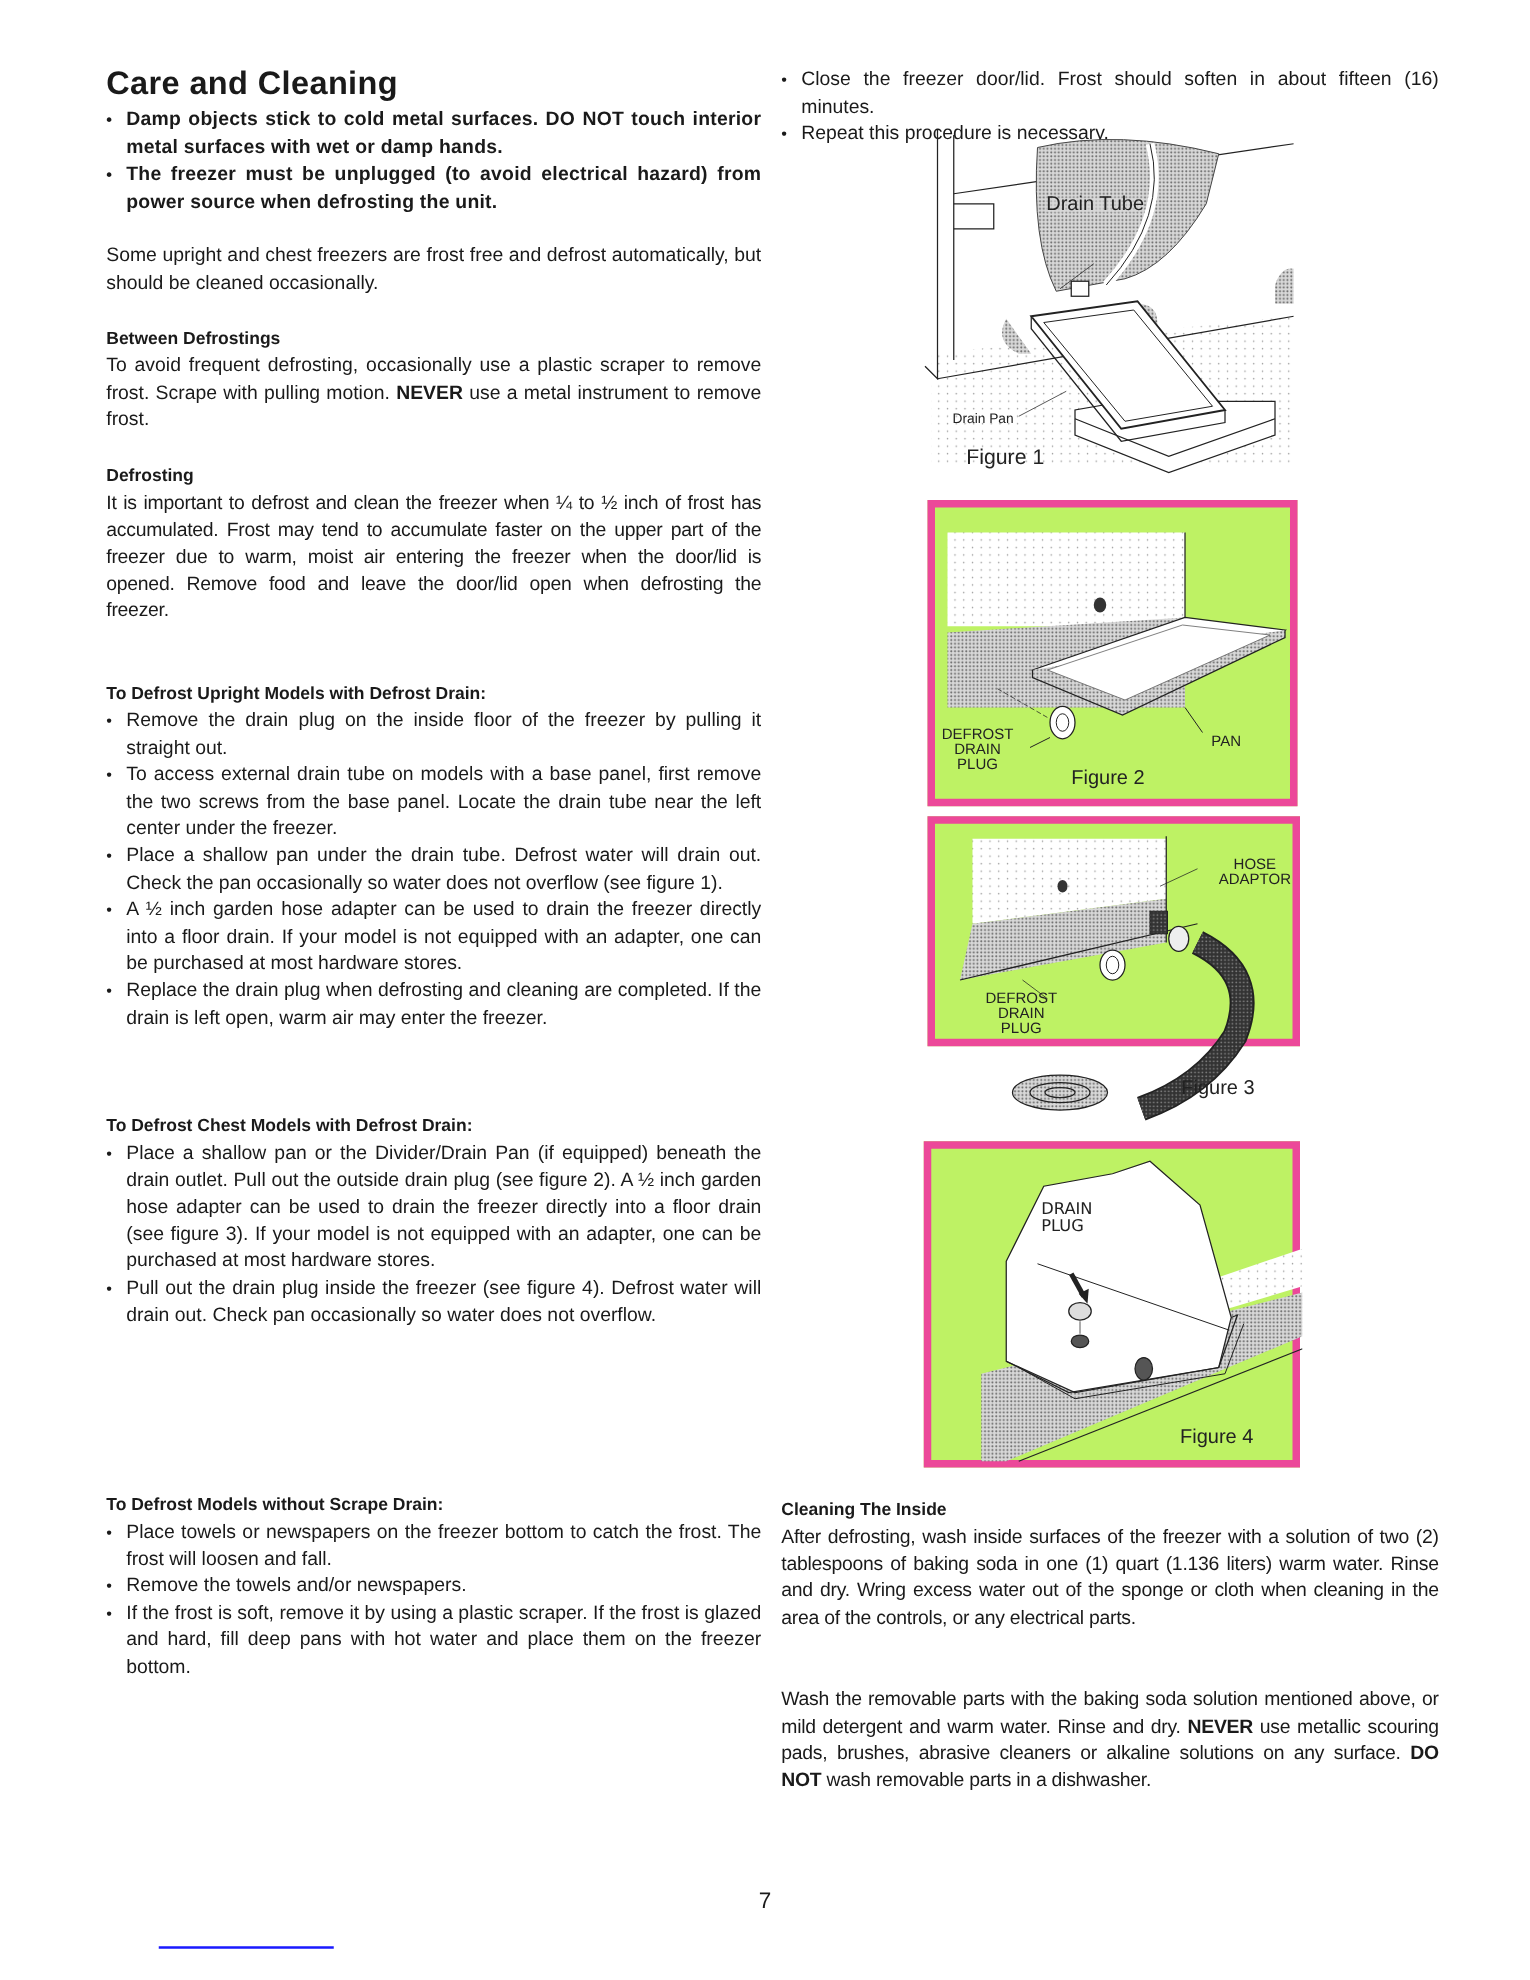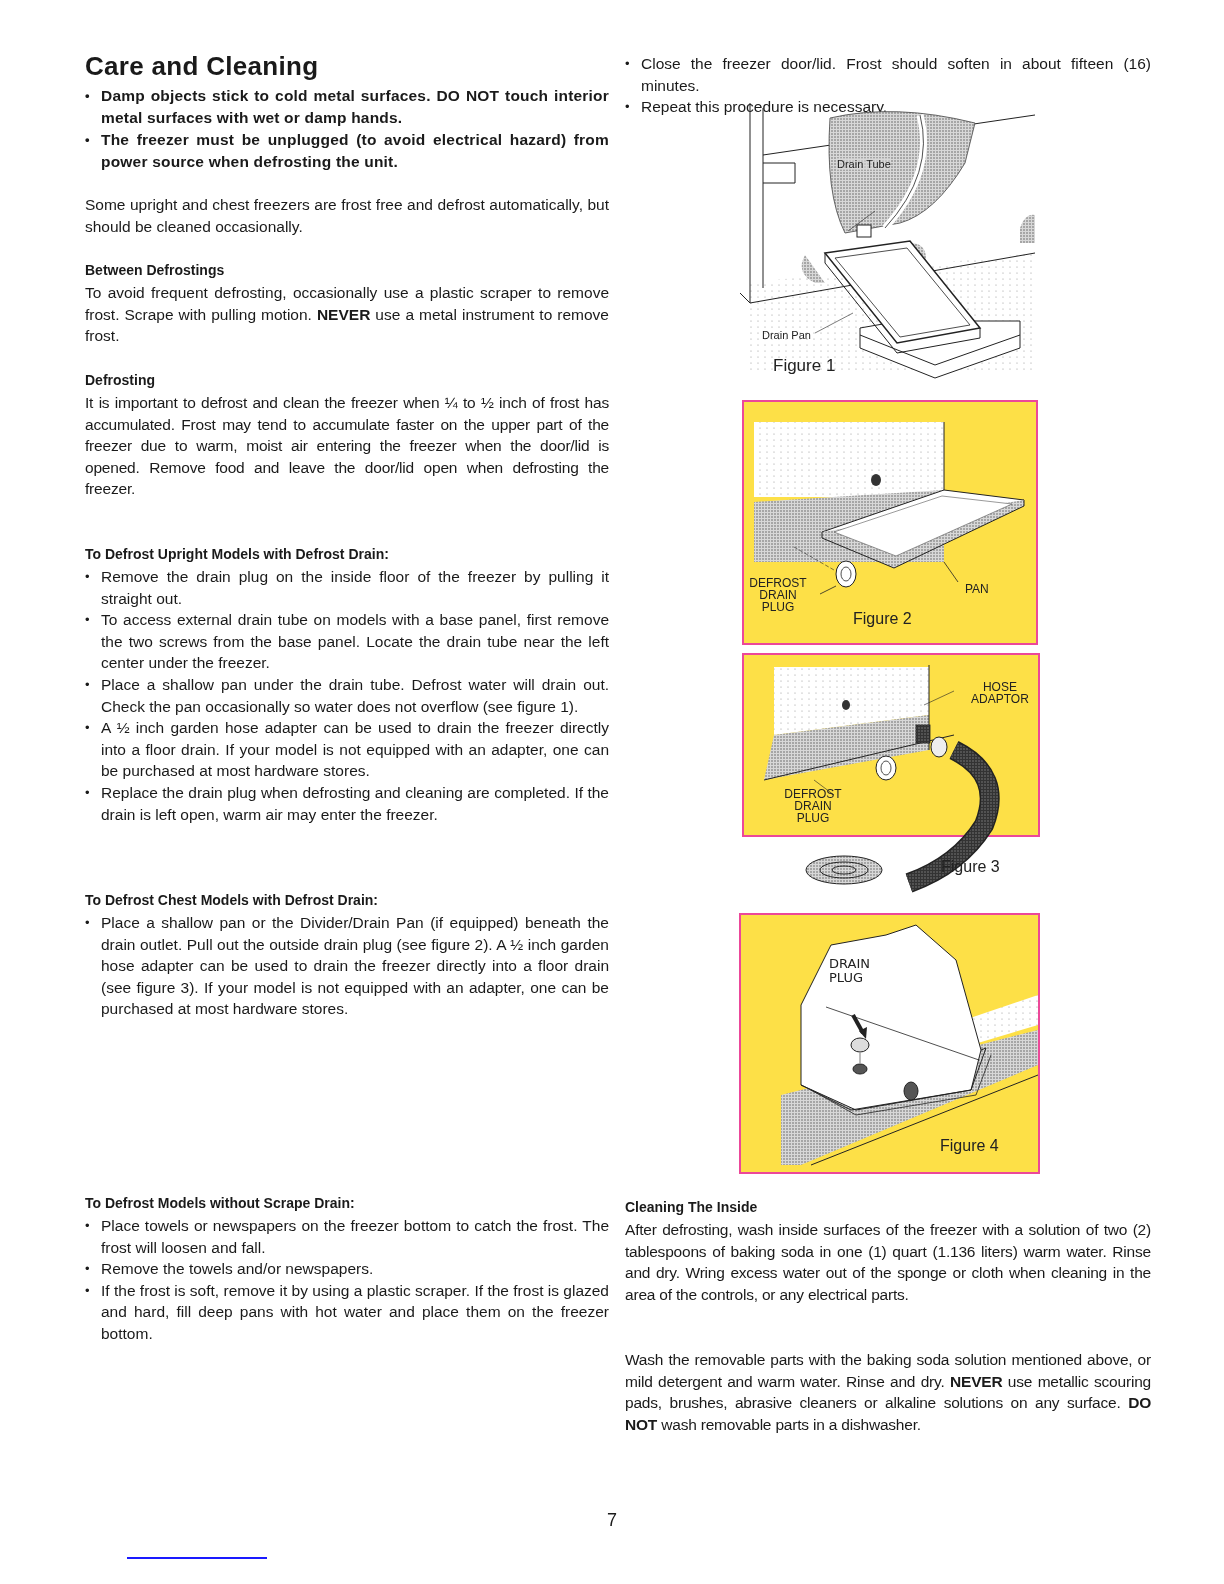--- a/index.html
+++ b/index.html
@@ -9,21 +9,21 @@
   .col-left { left: 85px; width: 524px; }
   .col-right { left: 625px; width: 526px; }
   h1 { margin: 0; font-size: 26px; font-weight: bold; letter-spacing: 0.3px; line-height: 30px; }
   h2 { margin: 0; font-size: 14px; font-weight: bold; line-height: 22px; }
   h3 { margin: 0; font-size: 14px; font-weight: bold; line-height: 21px; }
   p { margin: 0; font-size: 15.5px; line-height: 21.6px; text-align: justify; }
   ul { margin: 0; padding: 0; list-style: none; }
   li { position: relative; padding-left: 16px; font-size: 15.5px; line-height: 21.6px; text-align: justify; }
   li::before { content: "\2022"; position: absolute; left: 0; top: 0; font-size: 13px; }
   .warn li { font-weight: bold; font-size: 15.5px; line-height: 22px; letter-spacing: 0.2px; }
-  .fig-box { border: 2px solid #ec4899; box-sizing: border-box; background: #fde047; }
+  .fig-box { border: 6px solid #ec4899; box-sizing: border-box; background: #bef264; }
   .fig-label { position: absolute; font-size: 16px; color: #222; }
   .callout { position: absolute; font-size: 12px; line-height: 12px; color: #222; text-align: center; }
   .page-num { left: 0; width: 1224px; top: 1510px; text-align: center; font-size: 18px; }
   .blue-rule { left: 127px; top: 1557px; width: 140px; height: 2px; background: #1a1aff; }
   svg { position: absolute; left: 0; top: 0; }
 </style>
 </head>
 <body>
 
 <svg width="0" height="0" style="position:absolute">
@@ -67,20 +67,21 @@
   <li>Remove the drain plug on the inside floor of the freezer by pulling it straight out.</li>
   <li>To access external drain tube on models with a base panel, first remove the two screws from the base panel. Locate the drain tube near the left center under the freezer.</li>
   <li>Place a shallow pan under the drain tube. Defrost water will drain out. Check the pan occasionally so water does not overflow (see figure 1).</li>
   <li>A ½ inch garden hose adapter can be used to drain the freezer directly into a floor drain. If your model is not equipped with an adapter, one can be purchased at most hardware stores.</li>
   <li>Replace the drain plug when defrosting and cleaning are completed. If the drain is left open, warm air may enter the freezer.</li>
 </ul>
 
 <h3 class="abs col-left" style="top:890px;">To Defrost Chest Models with Defrost Drain:</h3>
 <ul class="abs col-left" style="top:912px;">
   <li>Place a shallow pan or the Divider/Drain Pan (if equipped) beneath the drain outlet. Pull out the outside drain plug (see figure 2). A ½ inch garden hose adapter can be used to drain the freezer directly into a floor drain (see figure 3). If your model is not equipped with an adapter, one can be purchased at most hardware stores.</li>
+  <li>Pull out the drain plug inside the freezer (see figure 4). Defrost water will drain out. Check pan occasionally so water does not overflow.</li>
 </ul>
 
 <h3 class="abs col-left" style="top:1193px;">To Defrost Models without Scrape Drain:</h3>
 <ul class="abs col-left" style="top:1215px;">
   <li>Place towels or newspapers on the freezer bottom to catch the frost. The frost will loosen and fall.</li>
   <li>Remove the towels and/or newspapers.</li>
   <li>If the frost is soft, remove it by using a plastic scraper. If the frost is glazed and hard, fill deep pans with hot water and place them on the freezer bottom.</li>
 </ul>
 
 <ul class="abs col-right" style="top:53px;">
@@ -104,21 +105,21 @@
     <path d="M70,152 Q60,170 80,180 L90,180 Z" fill="url(#dense)"></path>
     <path d="M175,140 Q195,140 190,165 L175,165 Z" fill="url(#dense)"></path>
     <path d="M165,218 L285,218 L285,245 L200,275 L125,245 L125,225 Z" fill="#fff" stroke="#222" stroke-width="1"></path>
     <path d="M125,232 L200,262 L285,232" fill="none" stroke="#222" stroke-width="1"></path>
     <path d="M90,150 L175,138 L245,225 L162,240 Z" fill="#fff" stroke="#222" stroke-width="1.5"></path>
     <path d="M100,155 L172,145 L235,222 L165,234 Z" fill="#fff" stroke="#222" stroke-width="0.8"></path>
     <path d="M90,150 L90,160 L162,250 L245,235 L245,225" fill="none" stroke="#222" stroke-width="1"></path>
     <line x1="113" y1="128" x2="140" y2="108" stroke="#222" stroke-width="0.6"></line>
     <line x1="80" y1="230" x2="118" y2="210" stroke="#222" stroke-width="0.6"></line>
   </svg>
-  <span class="callout" style="left:102px; top:55px; font-size:11px; background:rgba(216,216,216,0.6);">Drain Tube</span>
+  <span class="callout" style="left:102px; top:55px; font-size:16px; background:rgba(216,216,216,0.6);">Drain Tube</span>
   <span class="callout" style="left:27px; top:226px; font-size:11px;">Drain Pan</span>
   <span class="fig-label" style="left:38px; top:253px; font-size:17px;">Figure 1</span>
 </div>
 
 <div class="abs fig-box" style="left:742px; top:400px; width:296px; height:245px;">
   <svg width="292" height="241" viewBox="0 0 292 241">
     <path d="M10,20 L200,20 L200,95 L10,95 Z" fill="url(#sparse)"></path>
     <path d="M10,100 L200,88 L200,160 L10,160 Z" fill="url(#dense)"></path>
     <line x1="200" y1="20" x2="200" y2="95" stroke="#222" stroke-width="1"></line>
     <ellipse cx="132" cy="78" rx="5" ry="6" fill="#333"></ellipse>

